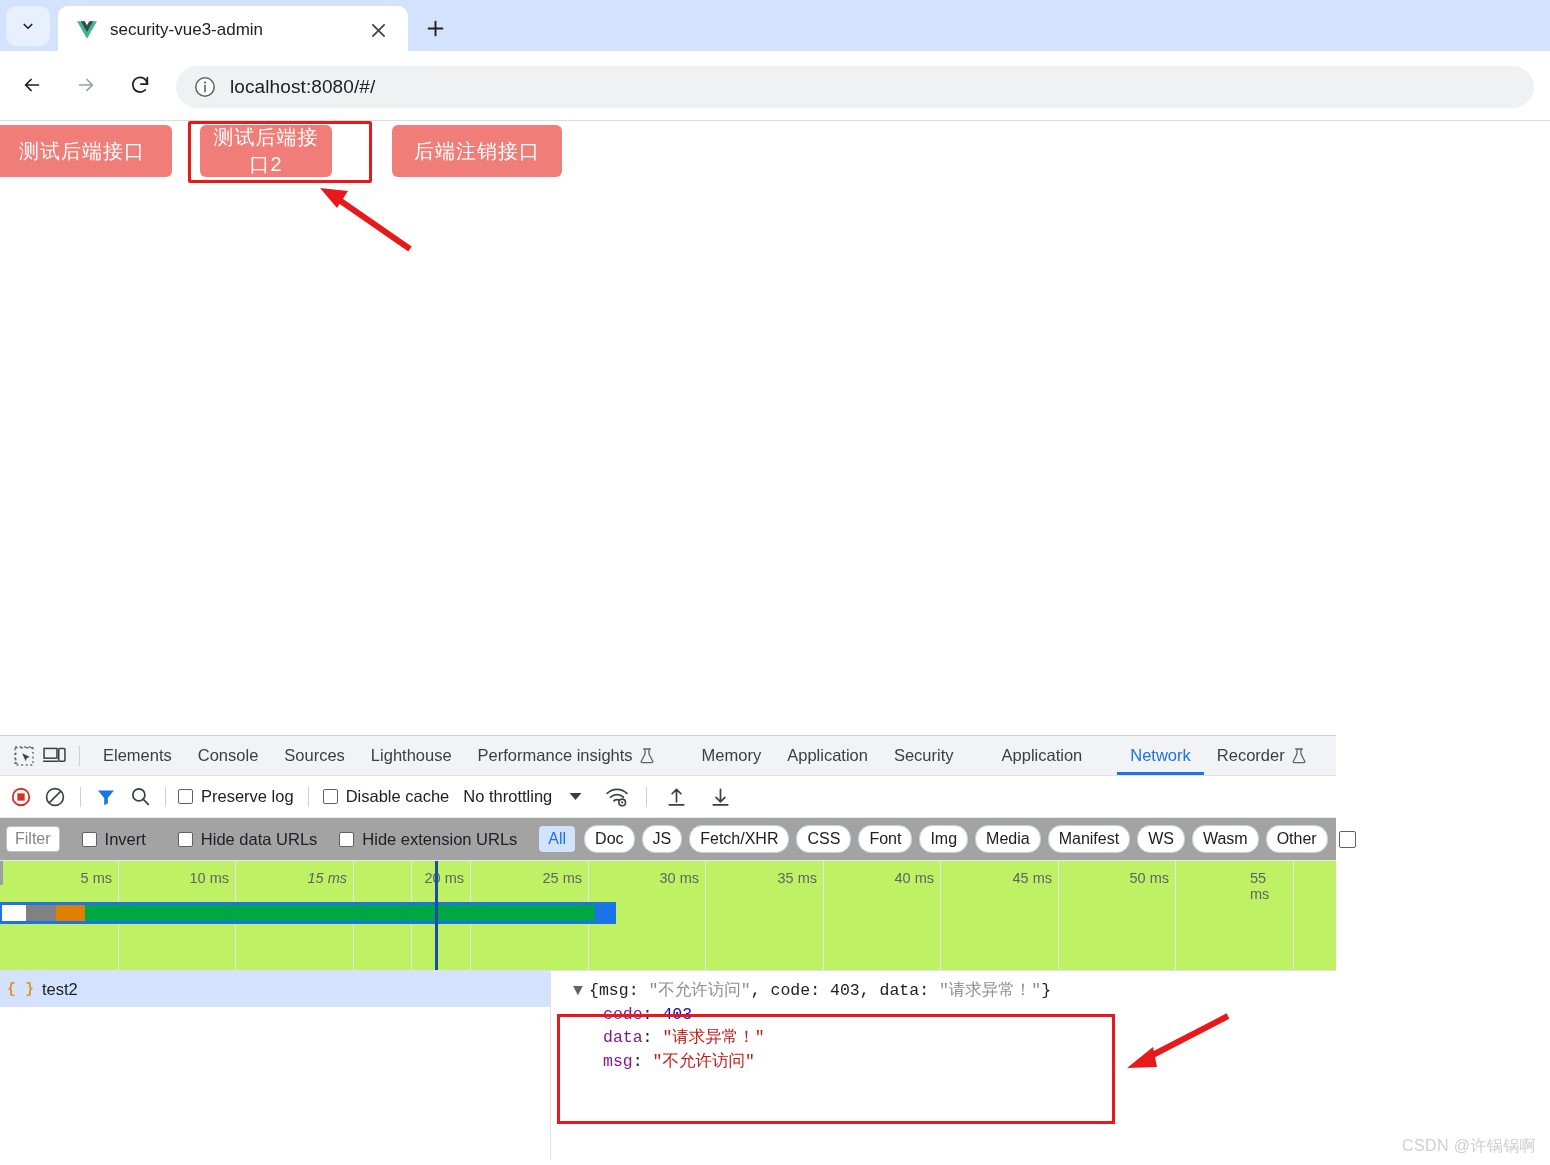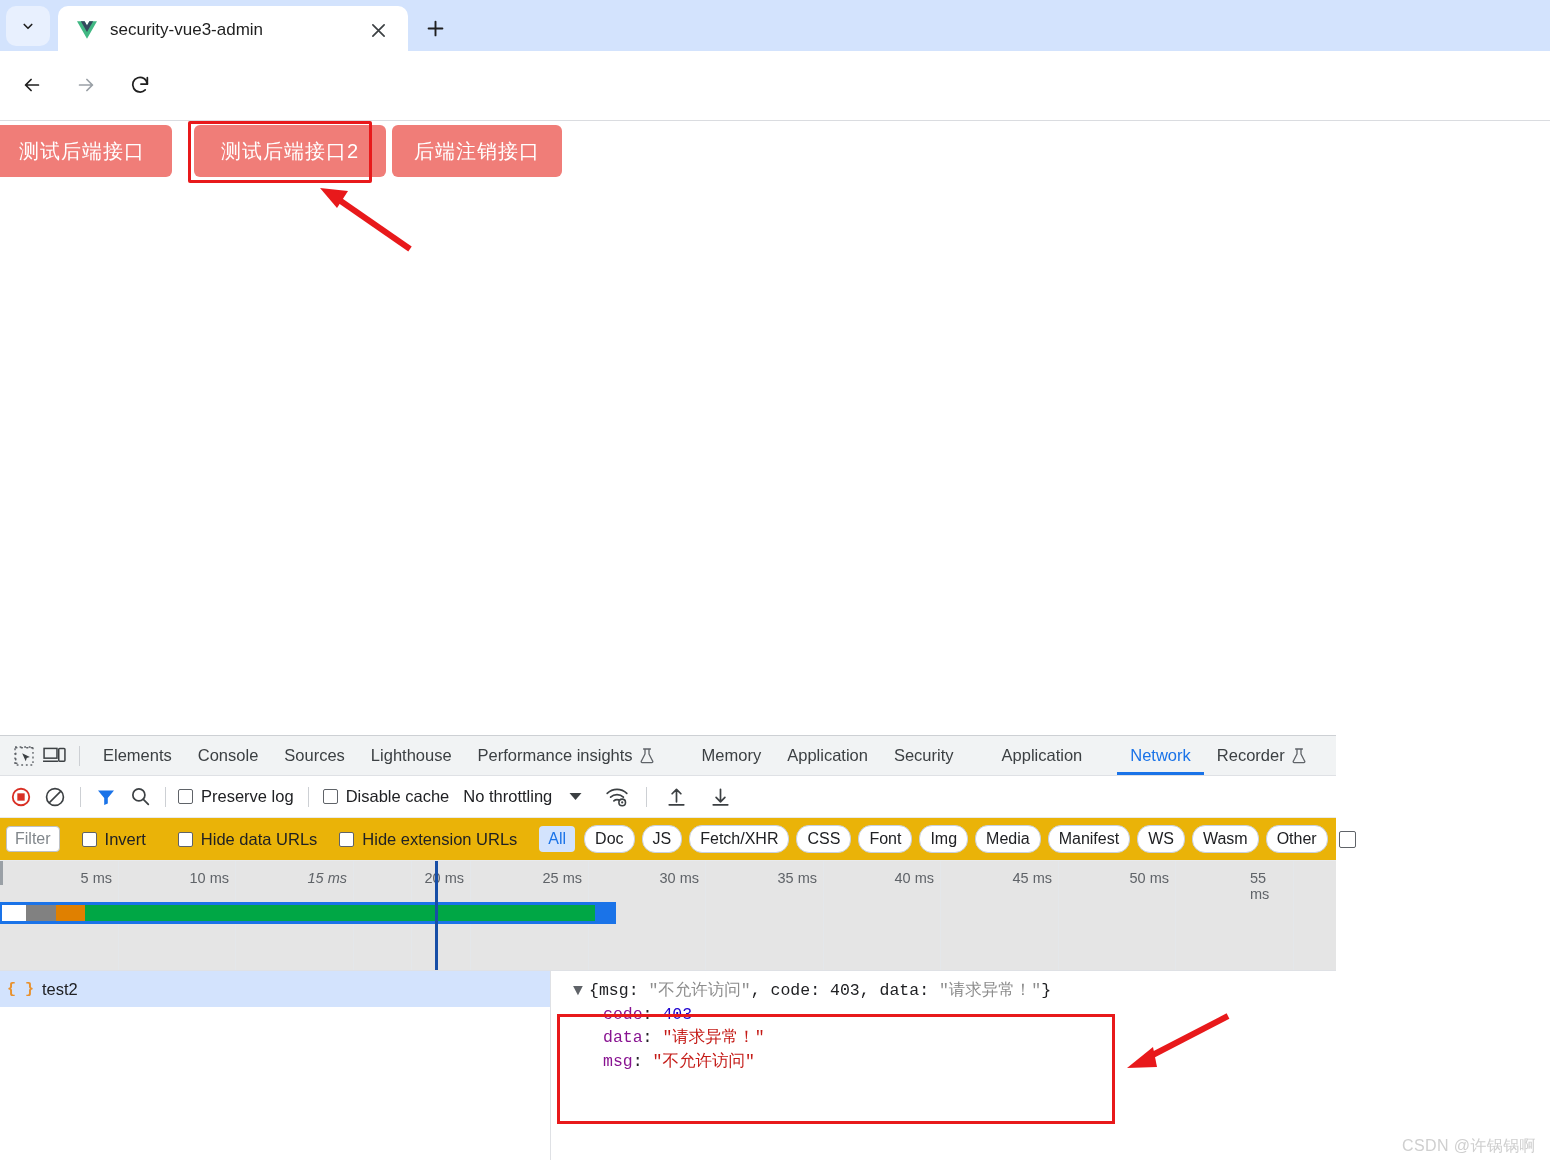--- a/index.html
+++ b/index.html
@@ -66,21 +66,21 @@
   }
   .btn-row{position:absolute;left:0;top:4px;height:52px;}
   .vbtn{
     position:absolute;top:0;height:52px;
     background:#f07d78;color:#fff;border:none;border-radius:6px;
     font-size:20px;font-family:"Liberation Sans","DejaVu Sans",sans-serif;
     display:flex;align-items:center;justify-content:center;
     letter-spacing:1px;
   }
   .vbtn.b1{left:-8px;width:180px;border-radius:0 6px 6px 0;}
-  .vbtn.b2{left:194px;width:192px;}
+  .vbtn.b2{left:200px;width:132px;}
   .vbtn.b3{left:392px;width:170px;}
   .hl-box{
     position:absolute;left:188px;top:-4px;width:184px;height:62px;
     border:3px solid #e8191b;border-radius:2px;box-sizing:border-box;
   }
   .arrow-svg{position:absolute;left:0;top:0;pointer-events:none;}
 
   
   .devtools{
     position:absolute;left:0;top:735px;width:1336px;height:430px;
@@ -109,21 +109,21 @@
   .tb-sep{width:1px;height:20px;background:#cdd0d4;margin:0 8px;}
   .cbx{
     width:15px;height:15px;border:1.6px solid #5f6368;border-radius:2px;
     background:#fff;box-sizing:border-box;flex:none;
   }
   .cb-wrap{display:flex;align-items:center;gap:8px;font-size:16.5px;color:#202124;white-space:nowrap;}
   .throttle{font-size:16.5px;color:#202124;margin-left:14px;white-space:nowrap;}
   .caret-btn{width:26px;height:26px;display:flex;align-items:center;justify-content:center;margin-left:10px;}
 
   .dt-filterbar{
-    position:relative;height:42px;background:#eab308;border-bottom:1px solid #e8eaed;
+    position:relative;height:42px;background:#a3a3a3;border-bottom:1px solid #e8eaed;
     display:flex;align-items:center;
   }
   .filter-input{
     margin-left:6px;width:236px;height:26px;border:1px solid #bdc1c6;border-radius:4px;
     background:#fff;font-size:16px;color:#80868b;padding:0 8px;box-sizing:border-box;
     display:flex;align-items:center;
   }
   .pill{
     height:26px;padding:0 10px;border:1px solid #c7d0e0;border-radius:13px;
     font-size:16px;color:#202124;display:flex;align-items:center;margin-right:7px;
@@ -132,21 +132,21 @@
   .pill.all{
     border:none;background:#d3e3fd;color:#1a73e8;font-weight:normal;border-radius:4px;
     padding:0 9px;margin-right:9px;
   }
   .pill-cbx{
     width:17px;height:17px;border:1.6px solid #5f6368;border-radius:2px;background:#fff;
     box-sizing:border-box;margin-left:4px;
   }
 
   
-  .dt-overview{position:relative;height:109px;background:#e5e5e5;border-bottom:1px solid #dfe1e5;overflow:hidden;}
+  .dt-overview{position:relative;height:109px;background:#bef264;border-bottom:1px solid #dfe1e5;overflow:hidden;}
   .ov-gridline{position:absolute;top:0;bottom:0;width:1px;background:#e4e7ea;}
   .ov-label{position:absolute;top:9px;font-size:14.5px;color:#5f6368;transform:translateX(-100%);padding-right:6px;}
   .ov-leftedge{position:absolute;left:0;top:0;width:3px;height:24px;background:#9aa0a6;}
   .ov-bar-outer{position:absolute;left:0;top:41px;height:22px;background:#1a73e8;}
   .ov-bar-inner{position:absolute;left:3px;top:3px;height:16px;}
   .seg{position:absolute;top:0;height:16px;}
   .ov-playhead{position:absolute;top:0;bottom:0;width:3px;background:#174ea6;}
   .dt-body{position:relative;height:189px;}
   .req-pane{
     position:absolute;left:0;top:0;width:550px;bottom:0;background:#fff;
@@ -245,20 +245,30 @@
           </svg>
       </span>
     </div>
     <div class="nav-btn nav-reload">
       <span>
         <svg width="22" height="22" viewBox="0 0 24 24">
           <path d="M20 11a8 8 0 1 0-2.3 6.3" fill="none" stroke="#1f1f1f" stroke-width="1.9" stroke-linecap="round"></path>
           <path d="M20 4v7h-7" fill="none" stroke="#1f1f1f" stroke-width="1.9" stroke-linecap="round" stroke-linejoin="round"></path>
         </svg>
       </span>
+    </div>
+    <div class="omnibox">
+      <span class="info-icon">
+        <svg width="24" height="24" viewBox="0 0 24 24">
+          <circle cx="12" cy="12" r="9.2" fill="#fff" stroke="#5f6368" stroke-width="1.5"></circle>
+          <circle cx="12" cy="7.6" r="1.1" fill="#5f6368"></circle>
+          <path d="M12 10.6v6.2" stroke="#5f6368" stroke-width="1.6" stroke-linecap="round"></path>
+        </svg>
+      </span>
+      <span class="url">localhost:8080/#/</span>
     </div>
   </div>
 
   <div class="page">
     <div class="btn-row">
       <button class="vbtn b1">测试后端接口</button>
       <button class="vbtn b2">测试后端接口2</button>
       <button class="vbtn b3">后端注销接口</button>
       <div class="hl-box"></div>
     </div>

